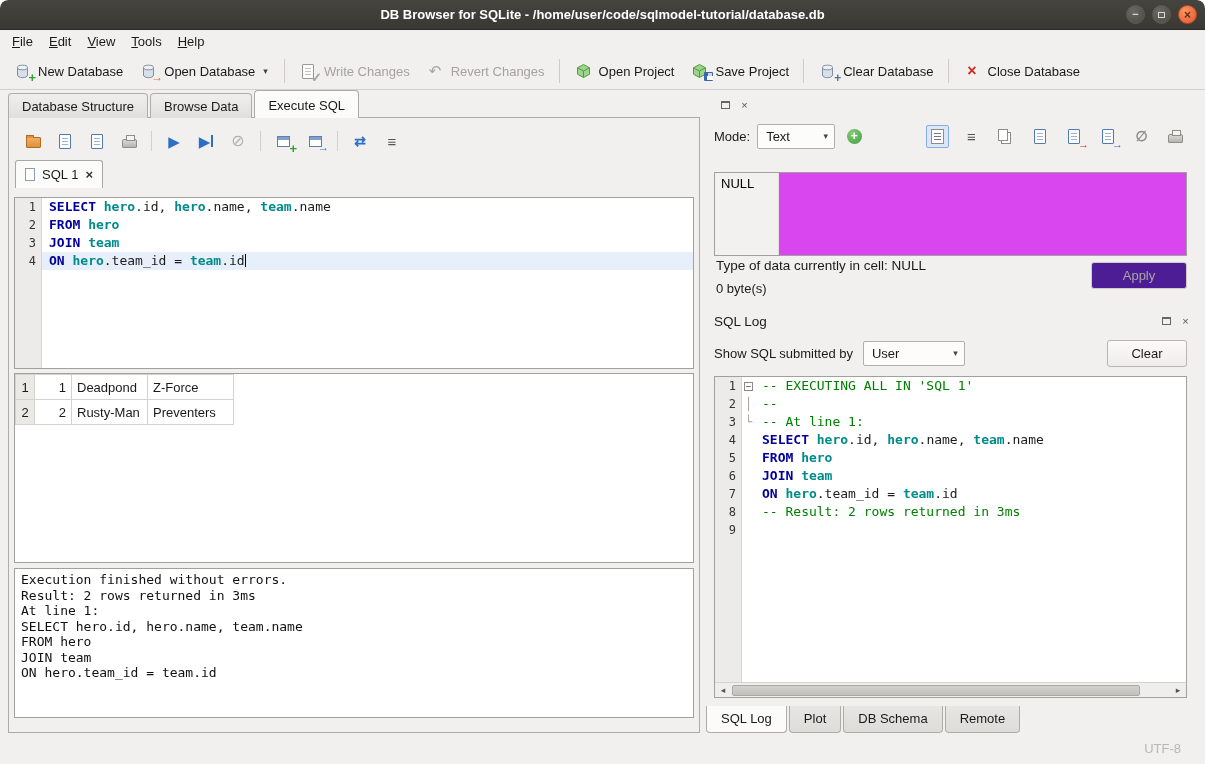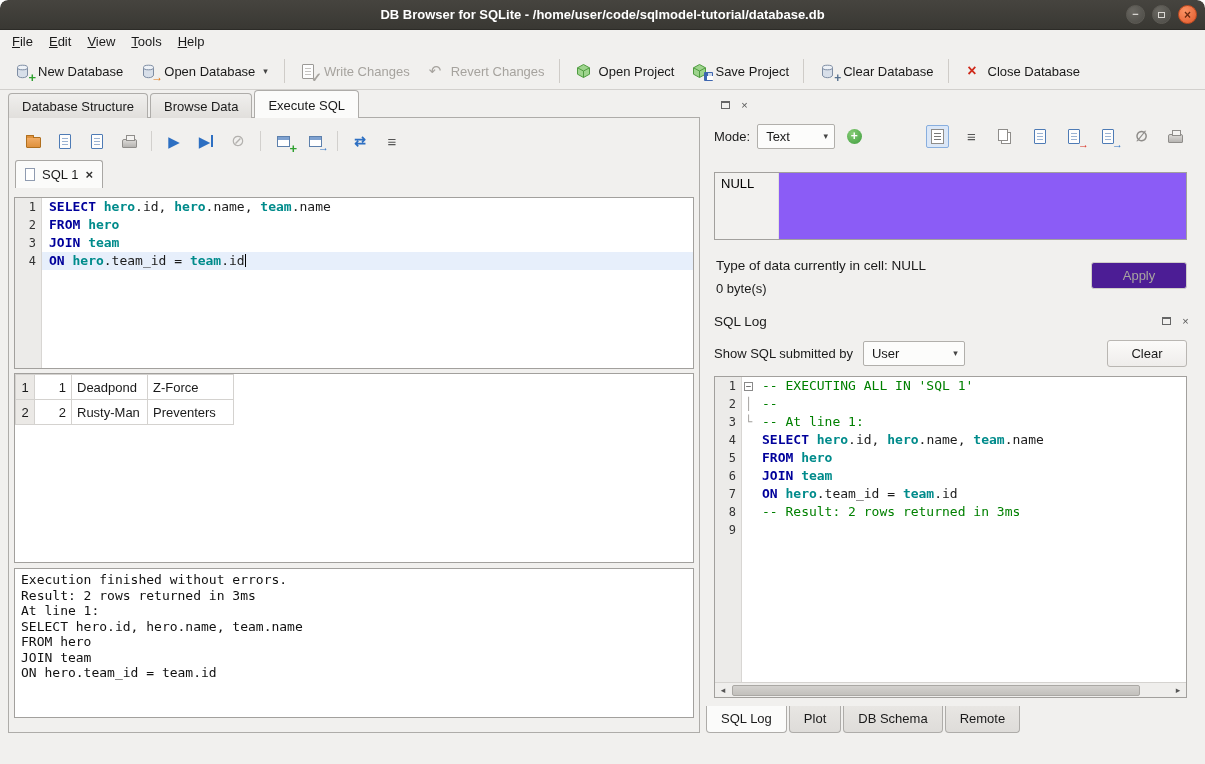--- a/index.html
+++ b/index.html
@@ -115,21 +115,21 @@
   .combo{display:flex;align-items:center;height:25px;border:1px solid #b1afab;background:#fcfcfb;border-radius:2px;}
   .combo .cval{padding:0 6px 0 8px;}
   .combo .carrow{width:17px;height:100%;display:flex;align-items:center;justify-content:center;font-size:9px;color:#444;}
   .combo.mode{width:78px;justify-content:space-between;}
   .combo.user{width:102px;justify-content:space-between;}
   .cellicons{margin-left:auto;display:flex;gap:11px;align-items:center;}
   .cicon{width:23px;height:23px;display:inline-flex;align-items:center;justify-content:center;position:relative;}
   .cicon.selected{border:1px solid #88aede;background:#dbe7f7;border-radius:2px;}
   .mini-green{width:24px;height:24px;display:inline-flex;align-items:center;justify-content:center;}
 
-  .cell-edit{position:absolute;left:8px;right:10px;top:82px;height:68px;border:1px solid #a2a09d;background:#8b5cf6;overflow:hidden;}
+  .cell-edit{position:absolute;left:8px;right:10px;top:82px;height:84px;border:1px solid #a2a09d;background:#d946ef;overflow:hidden;}
   .cell-gutter{position:absolute;left:0;top:0;bottom:0;width:64px;background:#f2f1ef;border-right:1px solid #e3e1de;}
   .cell-null{position:absolute;left:6px;top:3px;color:#000;}
   .cell-type{position:absolute;left:10px;top:168px;font-size:13.5px;}
   .cell-bytes{position:absolute;left:10px;top:191px;font-size:13px;}
   .btn{display:flex;align-items:center;justify-content:center;border-radius:3px;border:1px solid #b9b6b2;background:linear-gradient(#fbfaf9,#efedeb);height:27px;}
   .apply-btn{position:absolute;right:10px;top:172px;width:96px;color:#a8a5a0;border-color:#d0cdc9;background:#4c1d95;}
   .clear-btn{width:80px;}
 
   .filter-row{position:absolute;left:8px;right:10px;top:248px;height:30px;display:flex;align-items:center;}
   .filter-row .flabel{margin-right:10px;}
@@ -499,14 +499,17 @@
     </div>
 
     <div class="bottom-tabs">
       <div class="btab active">SQL Log</div>
       <div class="btab">Plot</div>
       <div class="btab">DB Schema</div>
       <div class="btab">Remote</div>
     </div>
   </div>
 
+  <div class="statusbar">
+    <span>UTF-8</span>
+  </div>
 
 </div>
 
 </body></html>

